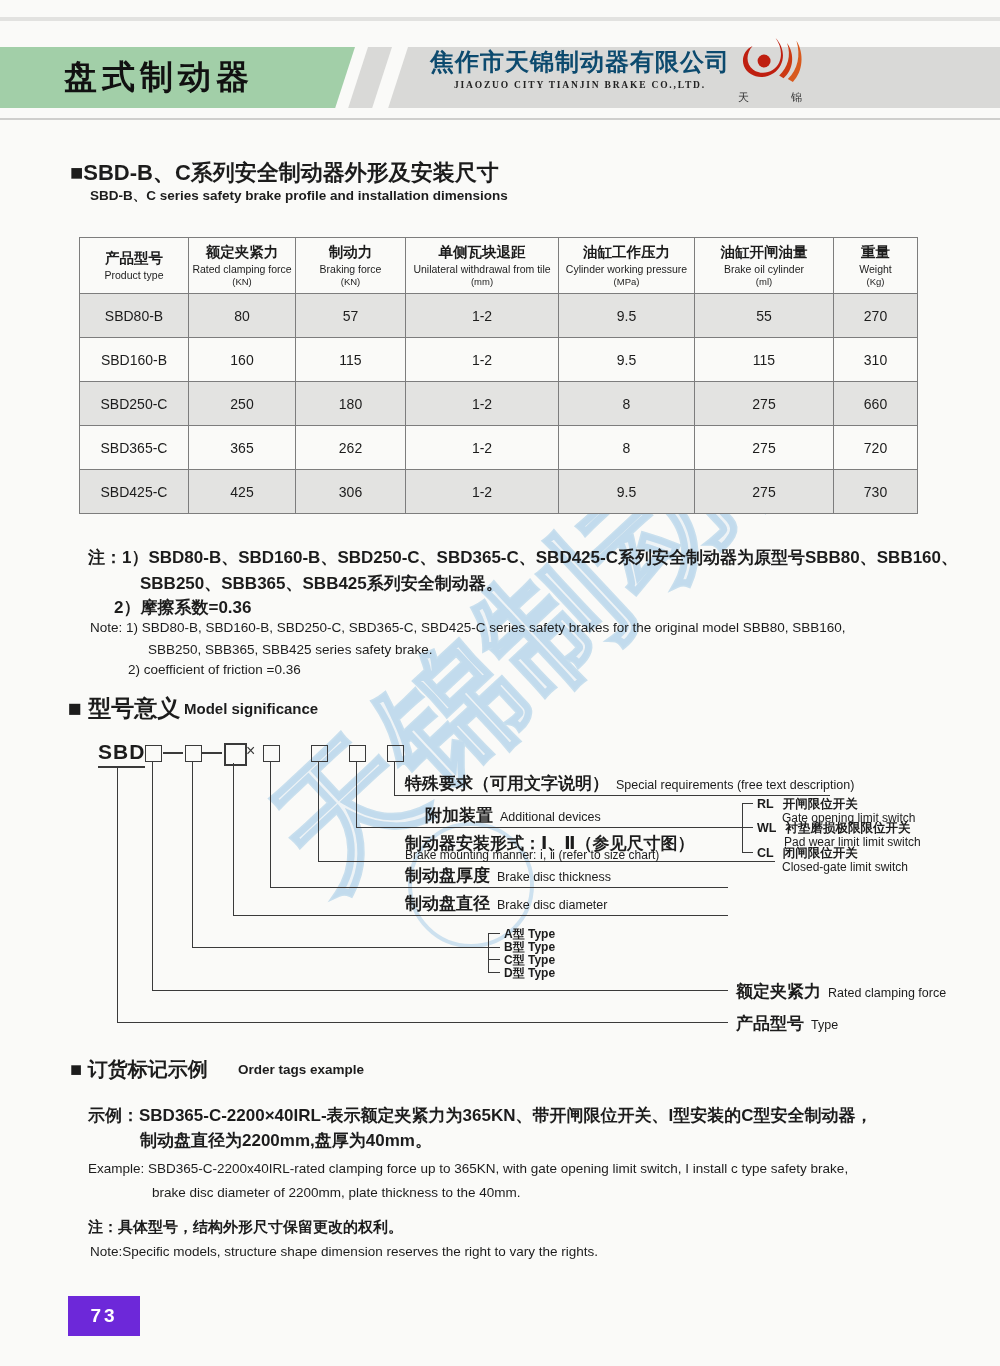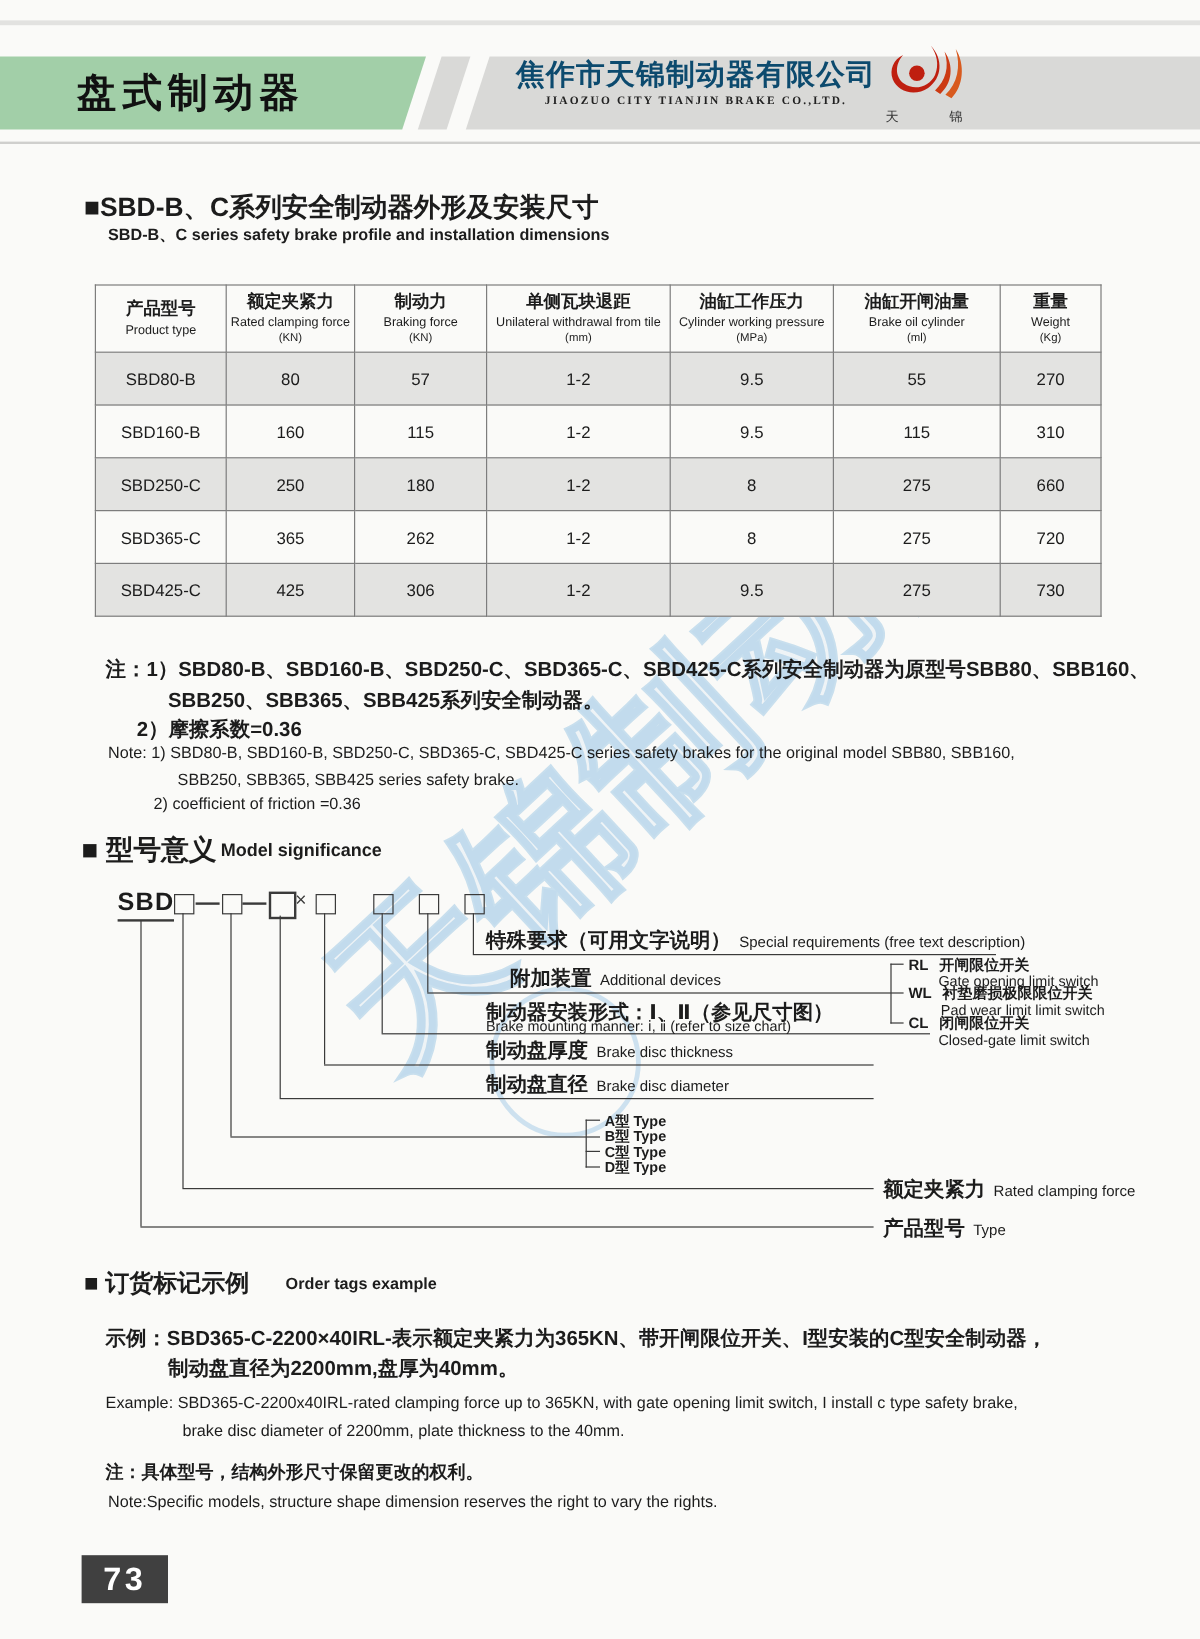--- a/index.html
+++ b/index.html
@@ -72,22 +72,22 @@
 
   
   .order-title-cn{left:70px;top:1056px;font-size:20px;font-weight:bold;}
   .order-title-en{left:238px;top:1062px;font-size:13.5px;font-weight:bold;}
   .order-cn{font-size:17px;font-weight:bold;}
   .order-en{font-size:13.5px;}
 
   
   .foot-cn{left:88px;top:1218px;font-size:15px;font-weight:bold;}
   .foot-en{left:90px;top:1244px;font-size:13.5px;}
-  .page-badge{position:absolute;left:68px;top:1296px;width:72px;height:40px;background:#404040;
-              color:#ffffff;font-size:27px;font-weight:bold;text-align:center;line-height:40px;
+  .page-badge{position:absolute;left:68px;top:1296px;width:72px;height:40px;background:#6d28d9;
+              color:#ffffff;font-size:19px;font-weight:bold;text-align:center;line-height:40px;
               letter-spacing:3px;z-index:2;}
 </style>
 </head>
 <body>
 
 <div class="page">
 
   <div class="wm-circle"></div>
   <div class="wm-text">天锦制动器</div>
 

